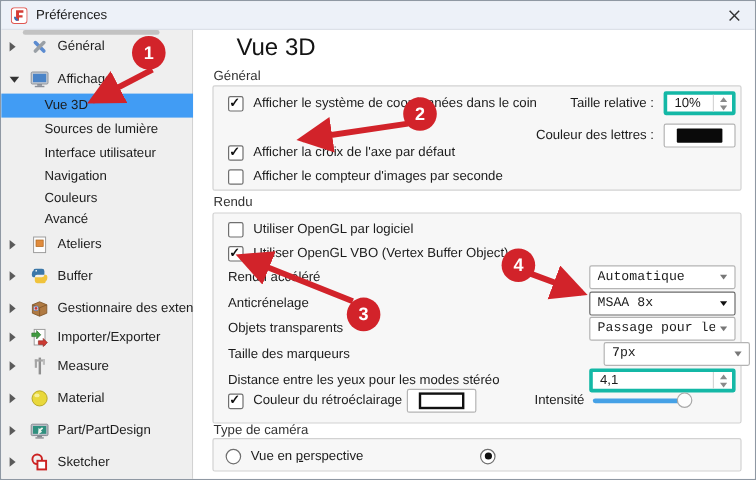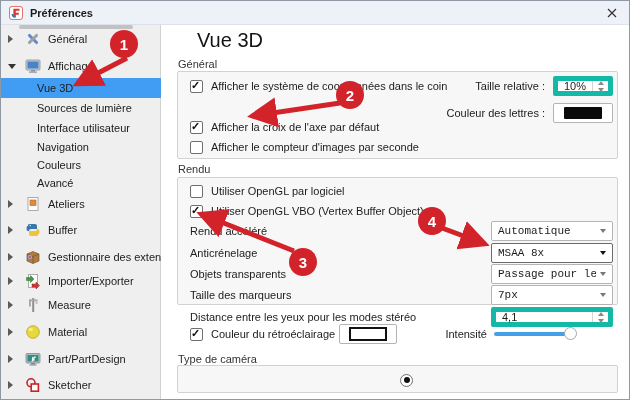--- a/index.html
+++ b/index.html
@@ -2,21 +2,21 @@
 <html><head>
 <meta charset="utf-8">
 <style>
   html,body{margin:0;padding:0;background:#cfd4da;font-family:"Liberation Sans",sans-serif;}
   .win{position:relative;width:630px;height:400px;background:#ffffff;border:1px solid #8f98a3;
        box-sizing:border-box;overflow:hidden;font-size:11px;color:#1c1c1c;}
   
   .titlebar{position:absolute;left:0;top:0;width:100%;height:24px;background:#edf1f8;
             border-bottom:1px solid #dde1e8;display:flex;align-items:center;box-sizing:border-box;}
   .appicon{width:14px;height:14px;margin-left:8px;}
-  .titletext{margin-left:7px;font-size:11px;color:#1b1b1b;font-weight:bold;}
+  .titletext{margin-left:7px;font-size:11px;color:#1b1b1b;}
   .closebtn{position:absolute;right:8px;top:3px;width:18px;height:18px;display:flex;
             align-items:center;justify-content:center;cursor:default;}
   
   .sidebar{position:absolute;left:0;top:24px;width:160px;height:376px;background:#efefef;
            border-right:1px solid #d2d2d2;box-sizing:border-box;}
   .sb-thumb{position:absolute;left:18px;top:0px;width:114px;height:4px;background:#c2c2c2;border-radius:2px;}
   .side-row{position:absolute;left:0;width:160px;display:flex;align-items:center;}
   .side-row.top{height:22px;}
   .side-row.sub{height:20px;}
   .side-row.selected{background:#419cf4;}
@@ -39,21 +39,21 @@
   .cb.checked::after{content:"✓";position:absolute;left:0px;top:-2px;font-size:11px;font-weight:bold;color:#111;}
   .cblabel{margin-left:8px;white-space:nowrap;}
   .rightlabel{position:absolute;text-align:right;white-space:nowrap;line-height:20px;}
   .combo{position:absolute;width:122px;height:20px;background:#fff;border:1px solid #b4b4b4;
          border-radius:2px;box-sizing:border-box;display:flex;align-items:center;padding:0 6px;}
   .combo .val{flex:1;white-space:nowrap;overflow:hidden;font-family:Liberation Mono, monospace;}
   .caret{width:0;height:0;border-left:3.5px solid transparent;border-right:3.5px solid transparent;
          border-top:4px solid #777;margin-left:4px;}
   .combo.focus{border-color:#6b6b6b;justify-content:flex-end;}
   .combo.focus .caret{border-top-color:#111;}
-  .spin{position:absolute;height:20px;background:#fff;border:5px solid #14b8a6;border-radius:2px;
+  .spin{position:absolute;height:20px;background:#fff;border:3px solid #14b8a6;border-radius:2px;
         box-sizing:border-box;display:flex;align-items:center;}
   .spin .val{flex:1;padding-left:6px;}
   .spinbtns{width:15px;height:100%;border-left:1px solid #d5d5d5;display:flex;flex-direction:column;
             align-items:center;justify-content:center;gap:3px;}
   .tri-up{width:0;height:0;border-left:3px solid transparent;border-right:3px solid transparent;border-bottom:4px solid #8a8a8a;}
   .tri-dn{width:0;height:0;border-left:3px solid transparent;border-right:3px solid transparent;border-top:4px solid #8a8a8a;}
   .colorbtn{position:absolute;width:60px;height:20px;background:#fff;border:1px solid #b4b4b4;
             border-radius:2px;box-sizing:border-box;display:flex;align-items:center;justify-content:center;}
   .swatch-black{width:38px;height:12px;background:#0a0a0a;border-radius:1px;}
   .swatch-white{width:34px;height:10px;background:#fff;border:2px solid #111;}
@@ -260,21 +260,21 @@
         <span class="cb checked"></span>
         <span class="cblabel">Afficher la croix de l'axe par défaut</span>
       </div>
       <div class="row" style="left:12px;top:65px">
         <span class="cb"></span>
         <span class="cblabel">Afficher le compteur d'images par seconde</span>
       </div>
     </div>
 
     <div class="glabel" style="top:138px">Rendu</div>
-    <div class="gbox" style="top:152px;height:128px">
+    <div class="gbox" style="top:152px;height:176px">
       <div class="row" style="left:12px;top:3px">
         <span class="cb"></span>
         <span class="cblabel">Utiliser OpenGL par logiciel</span>
       </div>
       <div class="row" style="left:12px;top:23px">
         <span class="cb checked"></span>
         <span class="cblabel">Utiliser OpenGL VBO (Vertex Buffer Object)</span>
       </div>
 
       <div class="row" style="left:12px;top:43px">
@@ -297,21 +297,21 @@
         <span>Objets transparents</span>
         </div>
       <div class="combo" style="left:313px;top:86px">
         <span class="val">Passage pour les faces arrière</span>
         <span class="caret"></span>
       </div>
 
       <div class="row" style="left:12px;top:107px">
         <span>Taille des marqueurs</span>
         </div>
-      <div class="combo" style="left:313px;top:107px">
+      <div class="combo" style="left:325px;top:107px">
         <span class="val">7px</span>
         <span class="caret"></span>
       </div>
 
       <div class="row" style="left:12px;top:129px">
         <span>Distance entre les yeux pour les modes stéréo</span>
         </div>
       <div class="spin" style="left:313px;top:129px;width:122px">
         <span class="val">4,1</span>
         <span class="spinbtns">
@@ -328,20 +328,24 @@
         <span class="swatch-white"></span>
       </div>
       <div class="rightlabel" style="right:130px;top:146px">Intensité</div>
       <div class="slider-track" style="left:316px;top:154px;width:80px">
         <span class="slider-handle" style="left:70px"></span>
       </div>
     </div>
 
     <div class="glabel" style="top:328px">Type de caméra</div>
     <div class="gbox" style="top:340px;height:28px">
+      <div class="row" style="left:10px;top:4px">
+        <span class="radio"></span>
+        <span class="cblabel"><span>Vue en </span><span class="u">p</span><span>erspective</span></span>
+      </div>
       <div class="row" style="left:222px;top:4px">
         <span class="radio checked"></span>
       </div>
     </div>
   </div>
 
   <svg class="overlay" viewBox="0 0 630 400">
     <defs>
       <marker id="ah" markerWidth="7" markerHeight="7" refX="5" refY="3" orient="auto">
         <path d="M0,0 L6,3 L0,6 Z" fill="#d2232a"></path>

